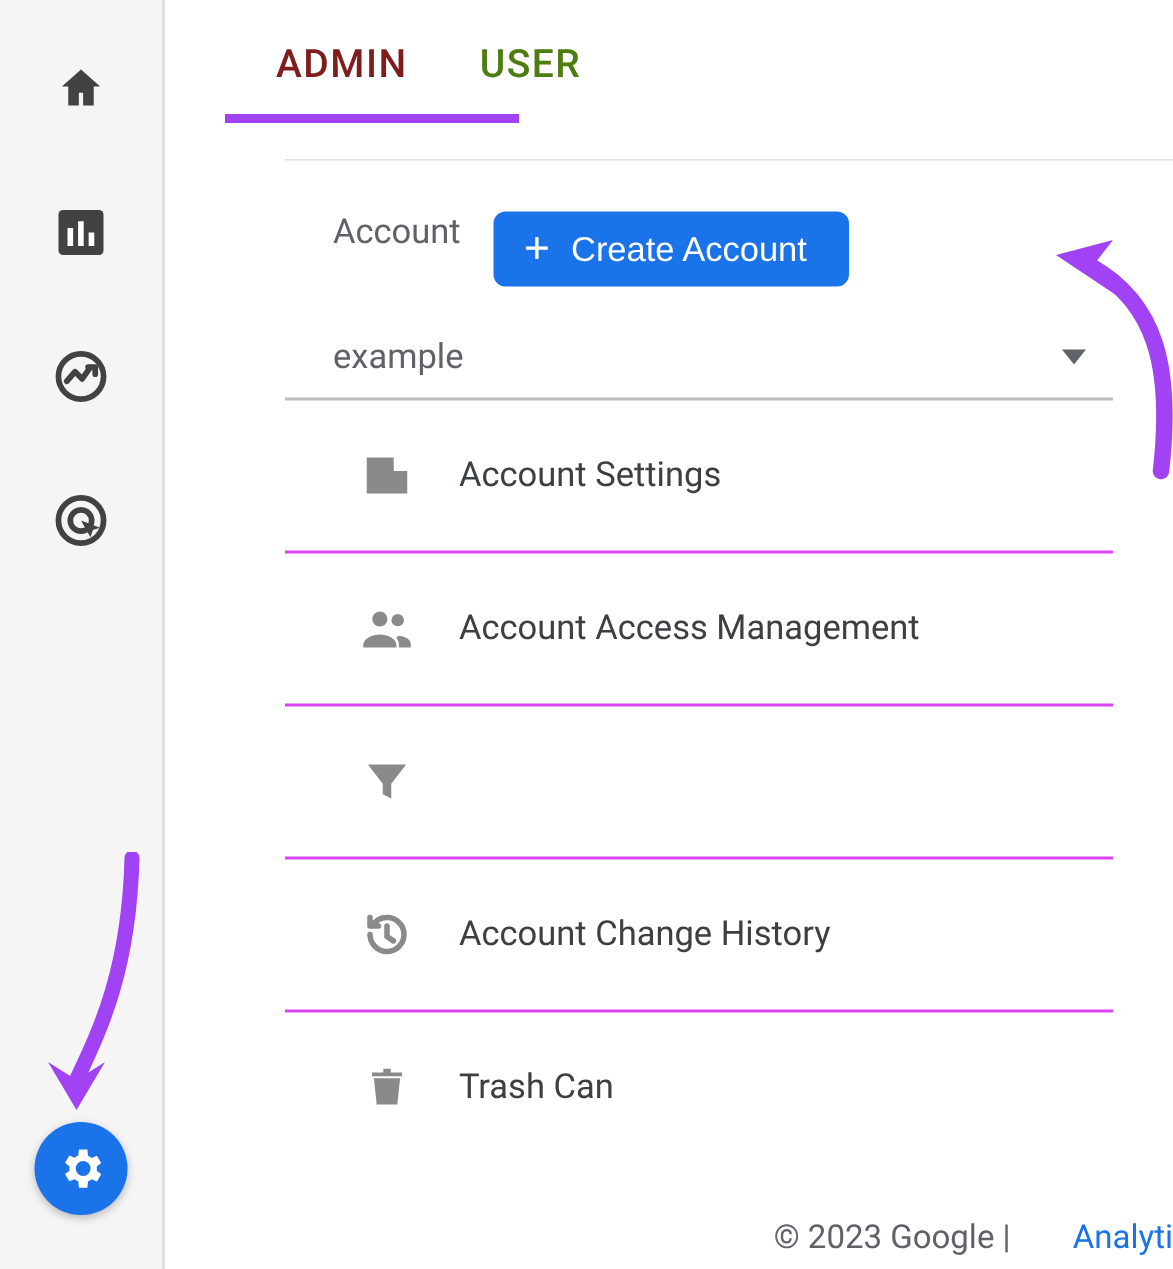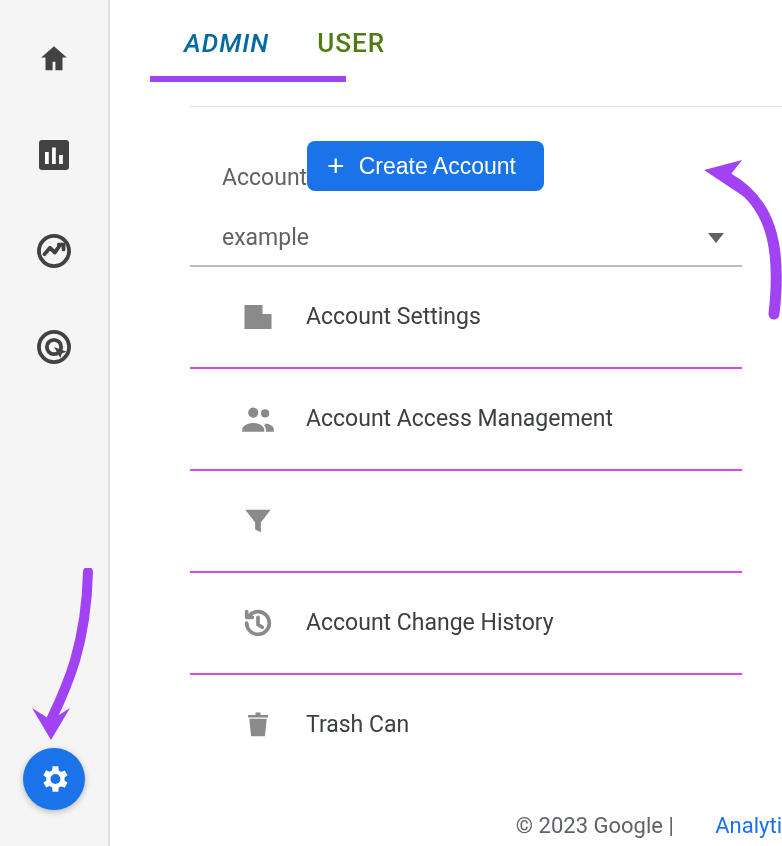--- a/index.html
+++ b/index.html
@@ -17,31 +17,31 @@
     width: 62px; height: 62px; border-radius: 50%; background: #1a73e8;
     display: flex; align-items: center; justify-content: center; cursor: pointer;
     box-shadow: 0 2px 6px rgba(0,0,0,.25);
   }
   .main { flex: 1; display: flex; flex-direction: column; position: relative; }
   .tabs { display: flex; padding: 28px 50px 0 50px; position: relative; }
   .tab {
     font-size: 26px; font-weight: 500; letter-spacing: 1px;
     padding: 0 24px 24px 24px; cursor: pointer; color: #4d7c0f;
   }
-  .tab.active { color: #0369a1; font-style: italic; }
+  .tab.active { color: #7f1d1d; }
   .tab-underline {
     position: absolute; bottom: 0; left: 40px; width: 196px; height: 6px;
     background: #a142f4;
   }
   .panel {
     margin: 24px 0 0 80px; background: #fff;
     border-top: 1px solid #e0e0e0;
     padding: 34px 0 0 0;
   }
-  .account-row { display: flex; align-items: flex-end; padding-left: 32px; }
+  .account-row { display: flex; align-items: flex-start; gap: 22px; padding-left: 32px; }
   .account-label { font-size: 23px; color: #5f6368; }
   .create-btn {
     display: flex; align-items: center; gap: 14px;
     background: #1a73e8; color: #fff; font-size: 23px; font-weight: 500;
     padding: 10px 28px 10px 20px; border-radius: 8px; cursor: pointer; border: none;
   }
   .create-btn .plus { font-size: 30px; line-height: 1; }
   .select-row {
     display: flex; align-items: center; justify-content: space-between;
     padding: 33px 18px 14px 32px; border-bottom: 2px solid #bdbdbd;

